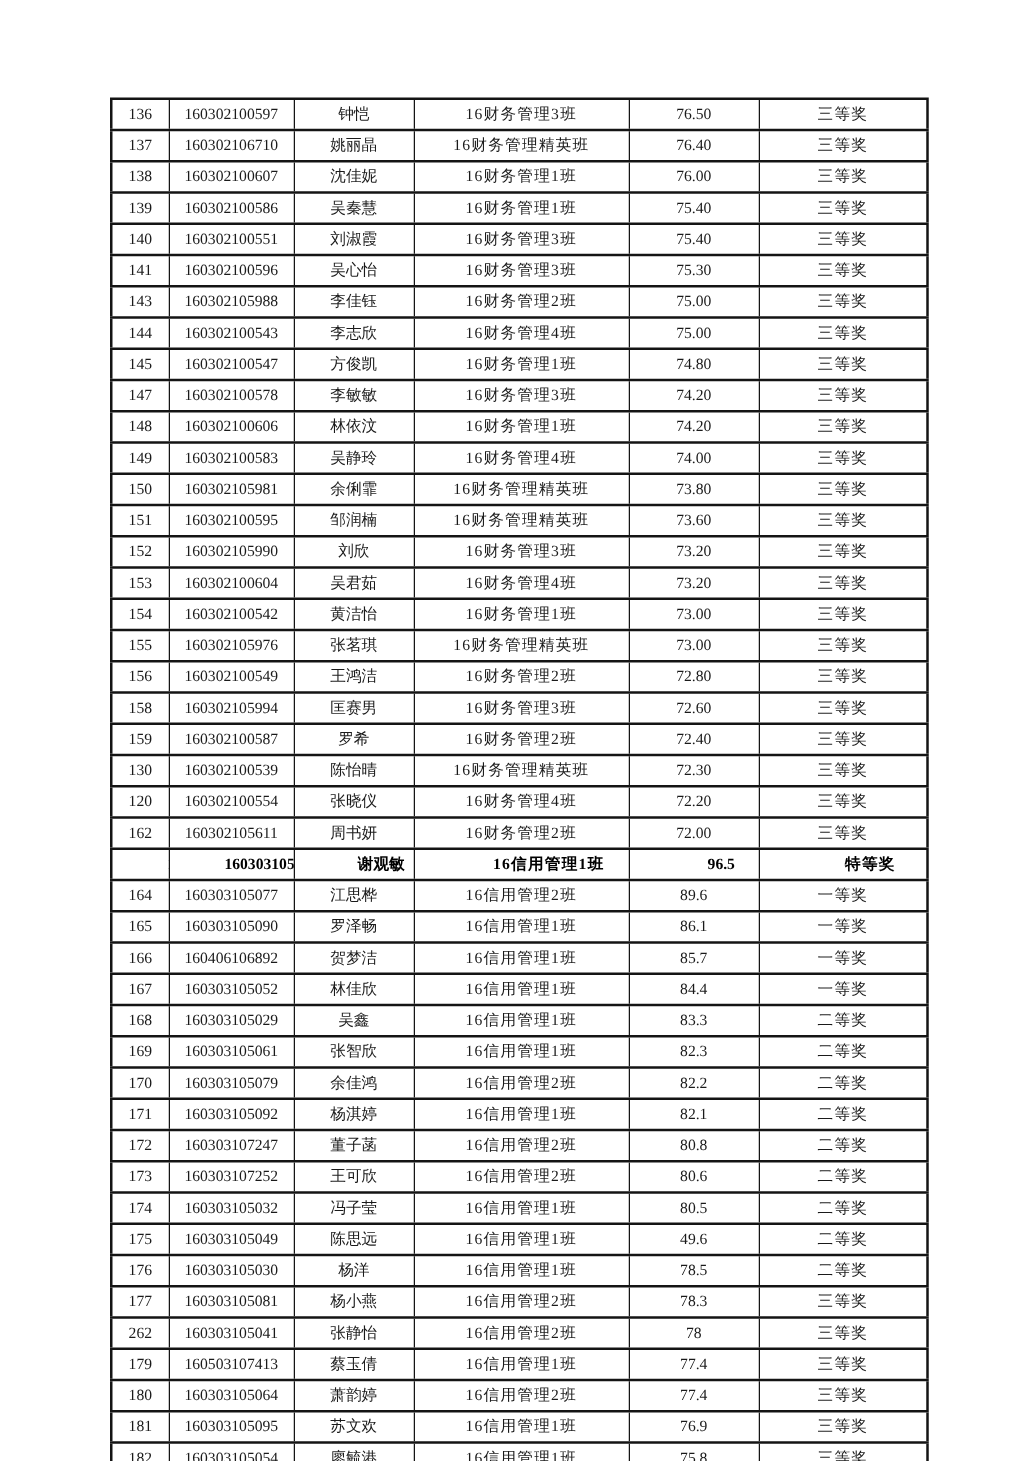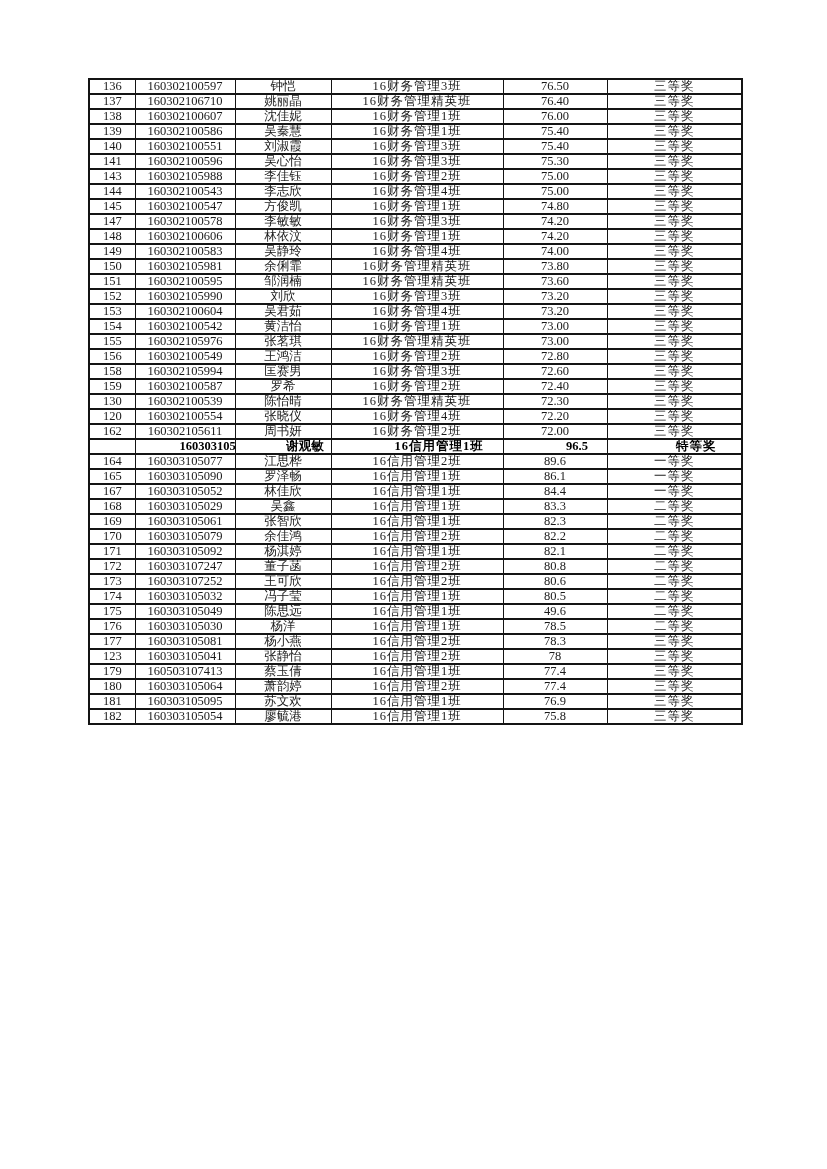--- a/index.html
+++ b/index.html
@@ -26,21 +26,21 @@
     table-layout: fixed;
     border: 2px solid #141414;
   }
   table.award-table col.c-rank  { width: 46px; }
   table.award-table col.c-id    { width: 100px; }
   table.award-table col.c-name  { width: 96px; }
   table.award-table col.c-class { width: 172px; }
   table.award-table col.c-score { width: 104px; }
   table.award-table col.c-award { width: 135px; }
   table.award-table tr {
-    height: 15px;
+    height: 25px;
   }
   table.award-table td {
     border-top: 2px solid #141414;
     border-bottom: 2px solid #141414;
     border-left: 1px solid #141414;
     border-right: 1px solid #141414;
     padding: 0;
     text-align: center;
     vertical-align: middle;
     font-size: 12.5px;
@@ -283,20 +283,28 @@
         </tr>
         <tr data-name="table-row">
           <td data-name="cell-rank">165</td>
           <td data-name="cell-id">160303105090</td>
           <td data-name="cell-name">罗泽畅</td>
           <td data-name="cell-class">16信用管理1班</td>
           <td data-name="cell-score">86.1</td>
           <td data-name="cell-award">一等奖</td>
         </tr>
         <tr data-name="table-row">
+          <td data-name="cell-rank">166</td>
+          <td data-name="cell-id">160406106892</td>
+          <td data-name="cell-name">贺梦洁</td>
+          <td data-name="cell-class">16信用管理1班</td>
+          <td data-name="cell-score">85.7</td>
+          <td data-name="cell-award">一等奖</td>
+        </tr>
+        <tr data-name="table-row">
           <td data-name="cell-rank">167</td>
           <td data-name="cell-id">160303105052</td>
           <td data-name="cell-name">林佳欣</td>
           <td data-name="cell-class">16信用管理1班</td>
           <td data-name="cell-score">84.4</td>
           <td data-name="cell-award">一等奖</td>
         </tr>
         <tr data-name="table-row">
           <td data-name="cell-rank">168</td>
           <td data-name="cell-id">160303105029</td>
@@ -371,21 +379,21 @@
         </tr>
         <tr data-name="table-row">
           <td data-name="cell-rank">177</td>
           <td data-name="cell-id">160303105081</td>
           <td data-name="cell-name">杨小燕</td>
           <td data-name="cell-class">16信用管理2班</td>
           <td data-name="cell-score">78.3</td>
           <td data-name="cell-award">三等奖</td>
         </tr>
         <tr data-name="table-row">
-          <td data-name="cell-rank">123</td>
+          <td data-name="cell-rank">262</td>
           <td data-name="cell-id">160303105041</td>
           <td data-name="cell-name">张静怡</td>
           <td data-name="cell-class">16信用管理2班</td>
           <td data-name="cell-score">78</td>
           <td data-name="cell-award">三等奖</td>
         </tr>
         <tr data-name="table-row">
           <td data-name="cell-rank">179</td>
           <td data-name="cell-id">160503107413</td>
           <td data-name="cell-name">蔡玉倩</td>

